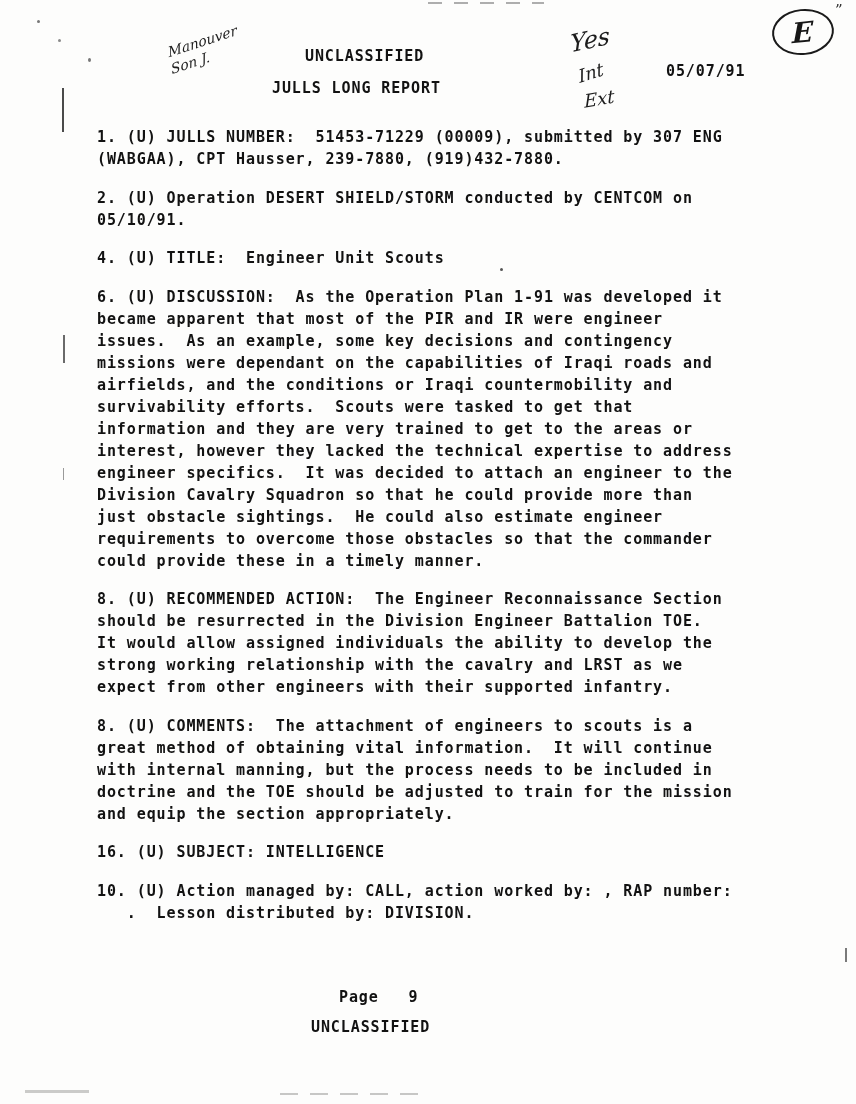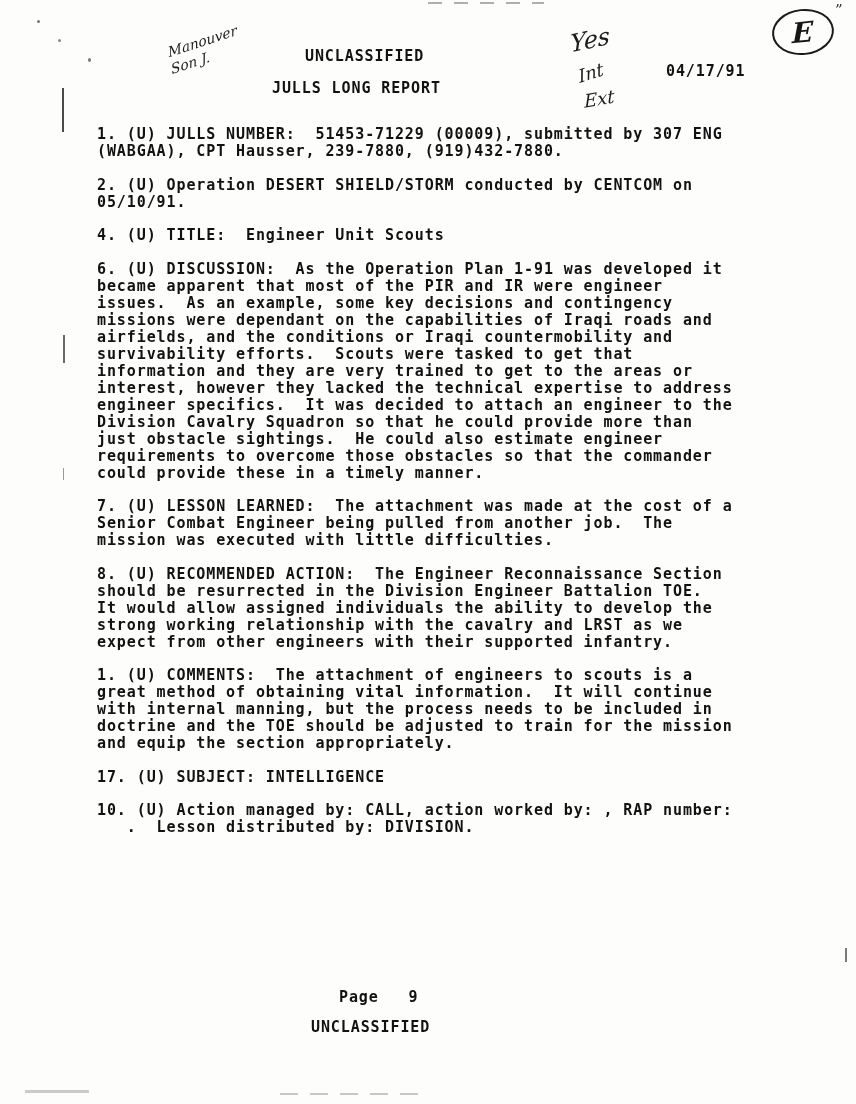--- a/index.html
+++ b/index.html
@@ -106,21 +106,21 @@
     font-family: "DejaVu Serif", serif;
     font-size: 15px;
     color: #333;
   }
   
   .doc-body {
     position: absolute;
     left: 97px;
     top: 126px;
     width: 700px;
-    line-height: 17px;
+    line-height: 22px;
   }
   .para {
     margin: 0 0 16.5px 0;
   }
   .footer-page {
     position: absolute;
     left: 339px;
     top: 988px;
   }
   .footer-classification {
@@ -182,55 +182,52 @@
   <div class="hand hand-int">Int</div>
   <div class="hand hand-ext">Ext</div>
 
   <div class="stamp">
     <span class="stamp-letter">E</span>
   </div>
   <span class="stamp-tick">”</span>
 
   <div class="mono hdr-classification">UNCLASSIFIED</div>
   <div class="mono hdr-title">JULLS LONG REPORT</div>
-  <div class="mono hdr-date">04/17/91</div>
+  <div class="mono hdr-date">05/07/91</div>
 
   <div class="doc-body">
     <div class="mono para">1. (U) JULLS NUMBER:  51453-71229 (00009), submitted by 307 ENG
 (WABGAA), CPT Hausser, 239-7880, (919)432-7880.</div>
     <div class="mono para">2. (U) Operation DESERT SHIELD/STORM conducted by CENTCOM on
 05/10/91.</div>
     <div class="mono para">4. (U) TITLE:  Engineer Unit Scouts</div>
     <div class="mono para">6. (U) DISCUSSION:  As the Operation Plan 1-91 was developed it
 became apparent that most of the PIR and IR were engineer
 issues.  As an example, some key decisions and contingency
 missions were dependant on the capabilities of Iraqi roads and
 airfields, and the conditions or Iraqi countermobility and
 survivability efforts.  Scouts were tasked to get that
 information and they are very trained to get to the areas or
 interest, however they lacked the technical expertise to address
 engineer specifics.  It was decided to attach an engineer to the
 Division Cavalry Squadron so that he could provide more than
 just obstacle sightings.  He could also estimate engineer
 requirements to overcome those obstacles so that the commander
 could provide these in a timely manner.</div>
-    <div class="mono para">7. (U) LESSON LEARNED:  The attachment was made at the cost of a
-Senior Combat Engineer being pulled from another job.  The
-mission was executed with little difficulties.</div>
     <div class="mono para">8. (U) RECOMMENDED ACTION:  The Engineer Reconnaissance Section
 should be resurrected in the Division Engineer Battalion TOE.
 It would allow assigned individuals the ability to develop the
 strong working relationship with the cavalry and LRST as we
 expect from other engineers with their supported infantry.</div>
-    <div class="mono para">1. (U) COMMENTS:  The attachment of engineers to scouts is a
+    <div class="mono para">8. (U) COMMENTS:  The attachment of engineers to scouts is a
 great method of obtaining vital information.  It will continue
 with internal manning, but the process needs to be included in
 doctrine and the TOE should be adjusted to train for the mission
 and equip the section appropriately.</div>
-    <div class="mono para">17. (U) SUBJECT: INTELLIGENCE</div>
+    <div class="mono para">16. (U) SUBJECT: INTELLIGENCE</div>
     <div class="mono para">10. (U) Action managed by: CALL, action worked by: , RAP number:
    .  Lesson distributed by: DIVISION.</div>
   </div>
 
   <div class="mono footer-page">Page   9</div>
   <div class="mono footer-classification">UNCLASSIFIED</div>
 
 </div>
 
 </body></html>

